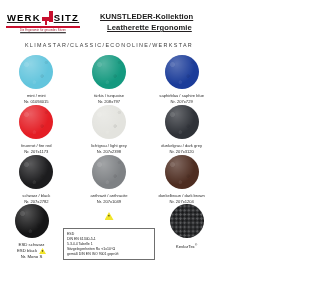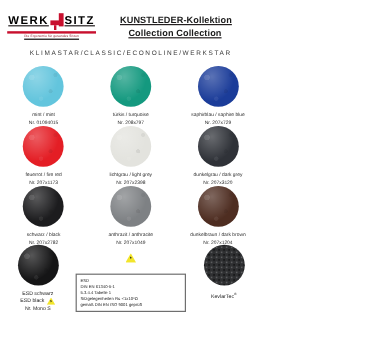--- a/index.html
+++ b/index.html
@@ -157,21 +157,21 @@
             <span class="seat"></span>
             <span class="leg"></span>
         </span>
         <span class="logo-word">SITZ</span>
       </div>
       <div class="logo-rule"></div>
       <div class="logo-tag">Die Ergonomie für gesundes Sitzen</div>
     </div>
     <div class="titleblock">
       <div class="title1">KUNSTLEDER-Kollektion</div>
-      <div class="title2">Collection Collection</div>
+      <div class="title2">Leatherette Ergonomie</div>
     </div>
   </div>
 
   <div class="subtitle">KLIMASTAR/CLASSIC/ECONOLINE/WERKSTAR</div>
 
   <div class="grid">
 
     <div class="cell">
       <div class="swatch" id="sw0" style="background: rgb(99, 197, 221);">
           <span class="grain"></span>

